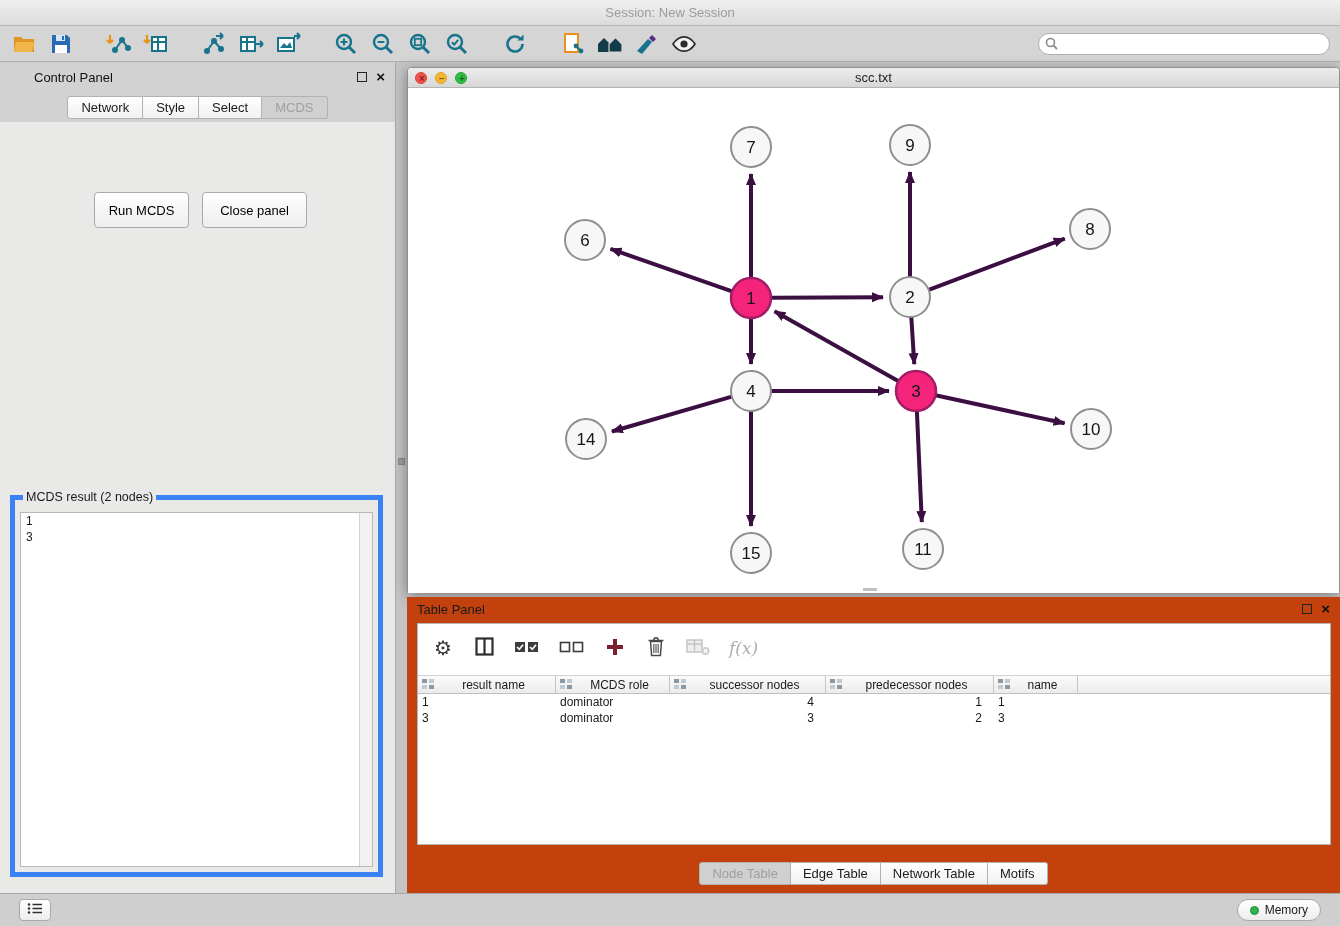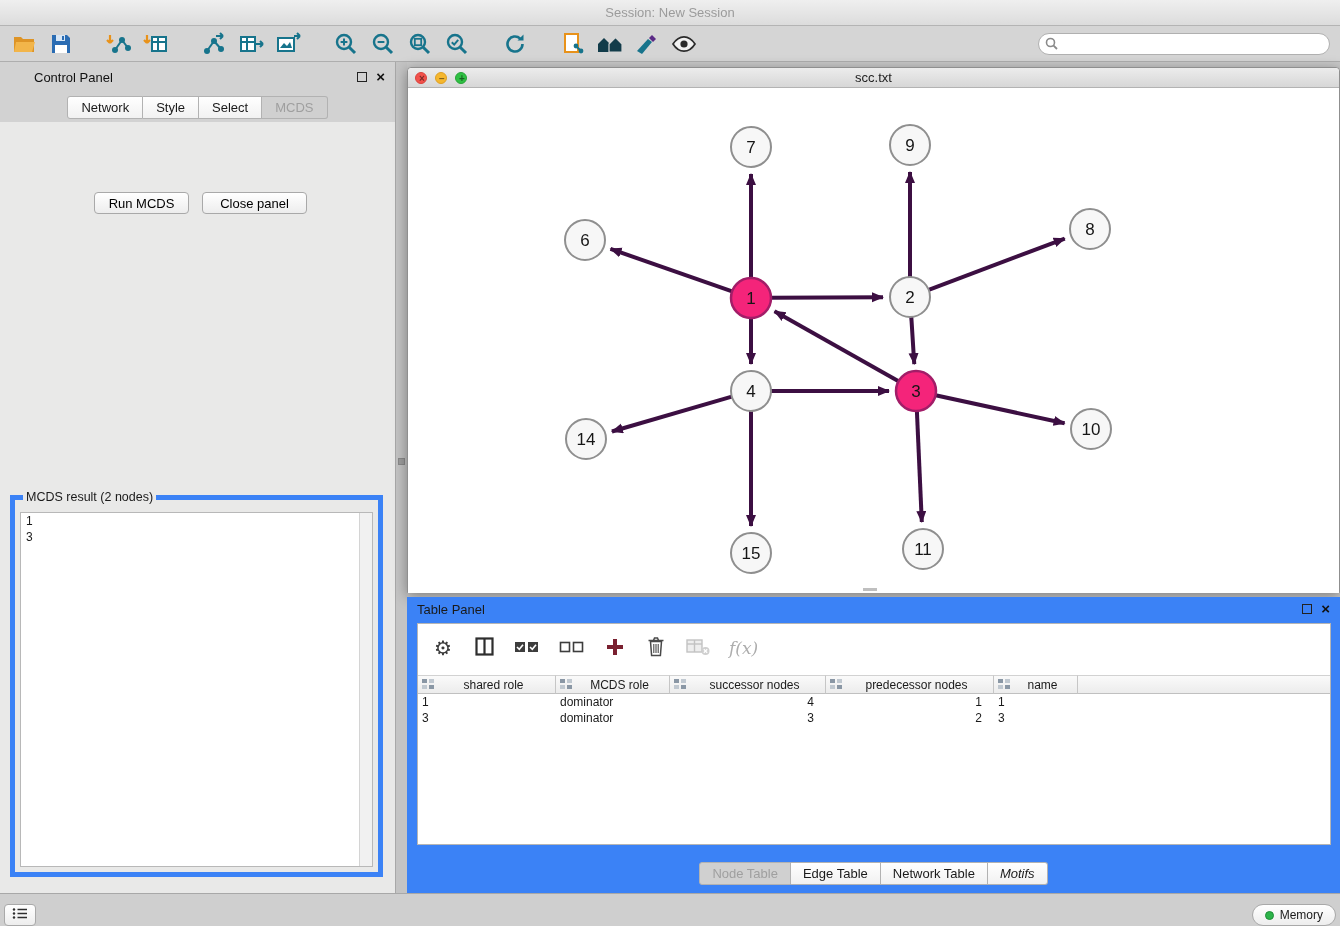--- a/index.html
+++ b/index.html
@@ -36,21 +36,21 @@
   .cp-tab:last-child { border-radius:0 3px 3px 0; }
   .cp-tab.active { background:#d0d0d0; color:#9f9f9f; }
   .cp-content { position:absolute; left:0; top:60px; right:0; bottom:0; background:#e9e9e8; }
   .opt-label { position:absolute; top:15px; left:0; right:0; text-align:center; font-size:13px; }
   .criterion-select { position:absolute; top:37px; left:45px; width:308px; height:23px;
     background:#fff; border:1px solid #ababab; border-radius:3px; display:flex; align-items:center;
     padding:0 22px 0 8px; font-size:13px; }
   .stepper { position:absolute; right:5px; top:4px; display:flex; flex-direction:column; gap:2px; }
   .tri-up { width:0; height:0; border-left:4px solid transparent; border-right:4px solid transparent; border-bottom:5px solid #555; }
   .tri-dn { width:0; height:0; border-left:4px solid transparent; border-right:4px solid transparent; border-top:5px solid #555; }
-  .cp-btn { position:absolute; top:70px; height:22px; background:linear-gradient(#fff,#ededed);
+  .cp-btn { position:absolute; top:70px; height:36px; background:linear-gradient(#fff,#ededed);
     border:1px solid #a9a9a9; border-radius:4px; font-size:13px; font-family:"Liberation Sans",sans-serif; padding:0 4px; }
   .run-btn { left:94px; width:95px; }
   .closep-btn { left:202px; width:105px; }
   .result-fieldset { position:absolute; left:10px; right:12px; top:368px; bottom:16px;
     border:5px solid #3b82f6; background:#e9e9e8; padding:4px; }
   .result-fieldset legend { font-size:12.5px; padding:0 3px; margin-left:4px; }
   .result-listbox { position:absolute; left:5px; right:5px; top:8px; bottom:5px; background:#fff;
     border:1px solid #b8b8b8; overflow:hidden; }
   .result-scroll { position:absolute; right:0; top:0; bottom:0; width:13px; background:#f1f1f1; border-left:1px solid #d4d4d4; }
   .result-item { font-size:12px; line-height:16px; padding-left:5px; }
@@ -71,45 +71,45 @@
     font-size:10px; font-weight:bold; color:rgba(0,0,0,.5); }
   .tl.red { background:#f2514b; border:1px solid #d9423c; }
   .tl.yellow { background:#f5b72e; border:1px solid #dfa023; }
   .tl.green { background:#2fc043; border:1px solid #27a438; }
   .net-canvas { position:absolute; left:0; top:20px; width:931px; height:505px; background:#fff; }
   .net-canvas svg { display:block; }
   svg text { font-family:"Liberation Sans",sans-serif; }
   .canvas-handle { position:absolute; left:455px; bottom:1px; width:14px; height:3px; background:#bfbfbf; }
 
   
-  .table-panel { position:absolute; left:407px; top:597px; width:933px; height:296px; background:#3b82f6;padding-left:21px; }
+  .table-panel { position:absolute; left:407px; top:597px; width:933px; height:296px; background:#c2410c;padding-left:21px; }
   .tp-header { position:absolute; left:0; top:0; right:0; height:24px; display:flex; align-items:center; padding:0 10px; }
   .tp-white { position:absolute; left:10px; right:9px; top:26px; height:222px; background:#fff; border:1px solid #b5b5b5; }
   .tp-toolbar { position:absolute; left:14px; top:8px; height:32px; display:flex; align-items:center; gap:19px; }
   .tt-btn { display:flex; align-items:center; justify-content:center; min-width:22px; height:24px; }
   .gear-glyph { font-size:20px; color:#3b3b3b; line-height:22px; }
   .fx-label { font-family:"DejaVu Serif",serif; font-style:italic; font-size:17px; color:#adadad; }
   .tbl-header { position:absolute; left:0; top:51px; right:0; height:19px; display:flex; }
   .th { height:19px; background:linear-gradient(#fafafa,#ececec); border-right:1px solid #c6c6c6; border-top:1px solid #d2d2d2;
     border-bottom:1px solid #c0c0c0; display:flex; align-items:center; font-size:12px; padding:0 2px; }
   .th .th-label { flex:1; text-align:center; }
   .th.filler { flex:1; border-right:none; }
   .sort-ic { margin-left:2px; display:flex; }
   .tbl-body { position:absolute; left:0; top:70px; right:0; }
   .tr { display:flex; height:16px; }
   .td { font-size:12px; line-height:16px; padding:0 4px; overflow:hidden; white-space:nowrap; }
   .table-tabs { position:absolute; left:0; right:0; top:264px; height:24px; display:flex; justify-content:center; align-items:center; }
   .ttab { border:1px solid #b2b2b2; border-left:none; background:linear-gradient(#ffffff,#f1f1f1); padding:3px 12px; font-size:13px; }
   .ttab:first-child { border-left:1px solid #b2b2b2; border-radius:3px 0 0 3px; }
-  .ttab:last-child { border-radius:0 3px 3px 0;font-style:italic; }
+  .ttab:last-child { border-radius:0 3px 3px 0; }
   .ttab.active { background:#d0d0d0; color:#9f9f9f; }
 
   
   .footer { position:absolute; left:0; top:893px; width:1340px; height:33px; background:#cfcfcf; border-top:1px solid #a8a8a8;
-    display:flex; align-items:flex-end; padding:0 4px; }
+    display:flex; align-items:center; padding:0 19px; }
   .list-btn { width:32px; height:22px; background:linear-gradient(#fff,#ededed); border:1px solid #a9a9a9; border-radius:4px;
     display:flex; align-items:center; justify-content:center; }
   .memory-btn { margin-left:auto; height:22px; background:linear-gradient(#fff,#ededed); border:1px solid #a9a9a9; border-radius:11px;
     display:flex; align-items:center; gap:6px; padding:0 12px; font-size:12px; }
   .green-dot { width:9px; height:9px; border-radius:50%; background:#2db44a; border:1px solid #1f8f38; }
 </style>
 </head>
 <body>
 
 <div class="titlebar">
@@ -465,21 +465,21 @@
     <div class="tbl-header" id="tbl-header">
         <div class="th" style="width: 138px;">
           <span class="sort-ic">
             <svg width="12" height="11" viewBox="0 0 12 11">
               <rect x="0" y="0" width="5" height="4" fill="#8a97a5"></rect>
               <rect x="7" y="0" width="5" height="4" fill="#c0c8d0"></rect>
               <rect x="0" y="6" width="5" height="4" fill="#c0c8d0"></rect>
               <rect x="7" y="6" width="5" height="4" fill="#8a97a5"></rect>
             </svg>
           </span>
-          <span class="th-label">shared role</span>
+          <span class="th-label">result name</span>
         </div>
         <div class="th" style="width: 114px;">
           <span class="sort-ic">
             <svg width="12" height="11" viewBox="0 0 12 11">
               <rect x="0" y="0" width="5" height="4" fill="#8a97a5"></rect>
               <rect x="7" y="0" width="5" height="4" fill="#c0c8d0"></rect>
               <rect x="0" y="6" width="5" height="4" fill="#c0c8d0"></rect>
               <rect x="7" y="6" width="5" height="4" fill="#8a97a5"></rect>
             </svg>
           </span>

